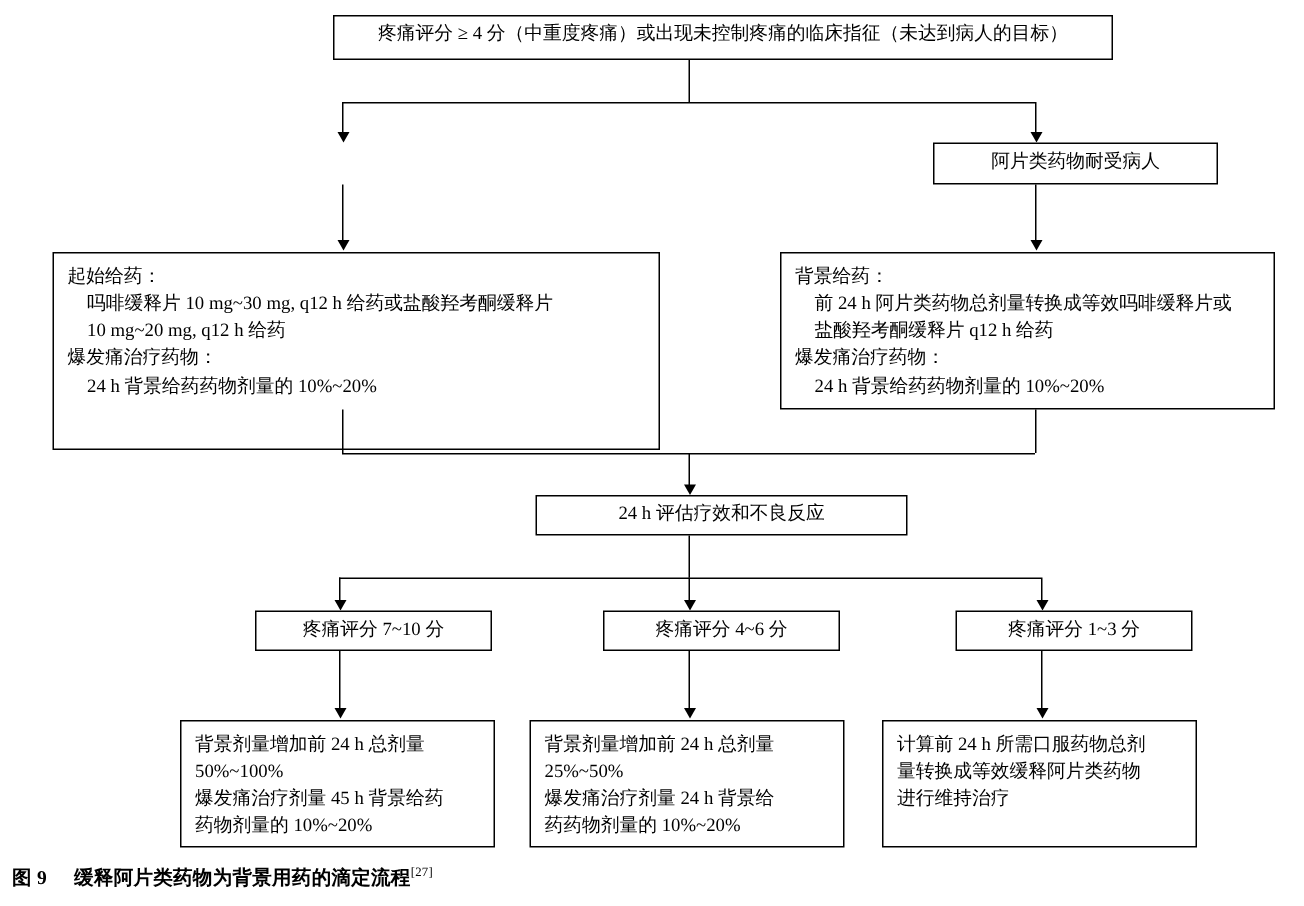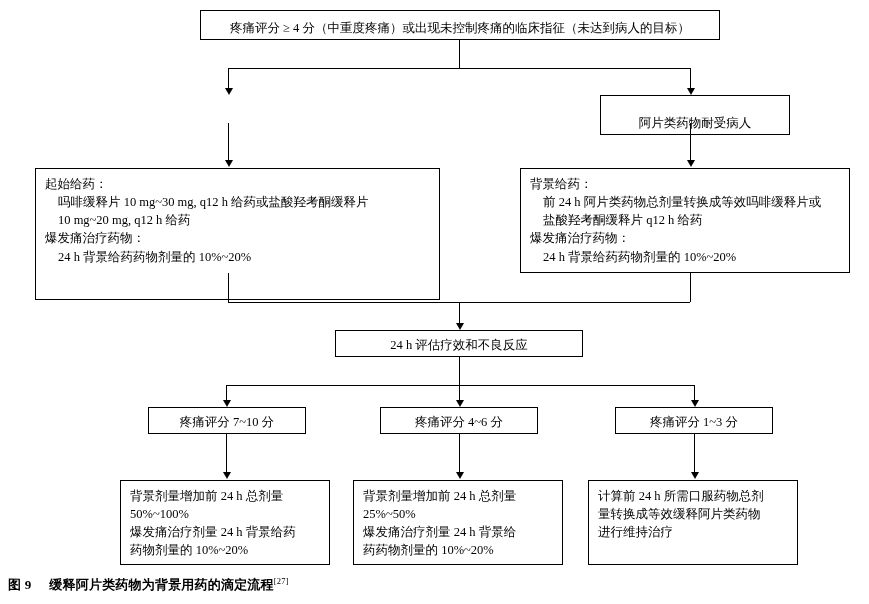--- a/index.html
+++ b/index.html
@@ -24,24 +24,25 @@
     position: absolute;
     border: 1px solid #000000;
     background: #ffffff;
     box-sizing: border-box;
     font-size: 12.5px;
     line-height: 1.45;
     color: #000;
   }
   .box.center {
     display: flex;
-    align-items: flex-end;
+    align-items: flex-start;
     justify-content: center;
     text-align: center;
     padding: 2px 6px;
+    margin-left: 22px;
   }
   .box.left {
     padding: 6px 8px 6px 9px;
     text-align: left;
   }
   .line {
     position: absolute;
     background: #000000;
   }
   .vline { width: 1px; }
@@ -88,21 +89,21 @@
 
   <div class="line hline" style="left:228px; top:68px; width:462px;"></div>
 
   <div class="line vline" style="left:228px; top:68px; height:21px;"></div>
   <div class="arrow" style="left:225px; top:88px;"></div>
 
   <div class="line vline" style="left:690px; top:68px; height:21px;"></div>
   <div class="arrow" style="left:687px; top:88px;"></div>
 
 
-  <div class="box center" style="left:600px; top:95px; width:190px; height:40px;">
+  <div class="box center" style="left:600px; top:95px; width:190px; height:28px;">
     <span>阿片类药物耐受病人</span>
   </div>
 
   <div class="line vline" style="left:228px; top:123px; height:38px;"></div>
   <div class="arrow" style="left:225px; top:160px;"></div>
 
   <div class="line vline" style="left:690px; top:123px; height:38px;"></div>
   <div class="arrow" style="left:687px; top:160px;"></div>
 
   <div class="box left" style="left:35px; top:168px; width:405px; height:132px;">
@@ -153,21 +154,21 @@
   <div class="line vline" style="left:226px; top:434px; height:39px;"></div>
   <div class="arrow" style="left:223px; top:472px;"></div>
   <div class="line vline" style="left:459px; top:434px; height:39px;"></div>
   <div class="arrow" style="left:456px; top:472px;"></div>
   <div class="line vline" style="left:694px; top:434px; height:39px;"></div>
   <div class="arrow" style="left:691px; top:472px;"></div>
 
   <div class="box left" style="left:120px; top:480px; width:210px; height:85px;">
     <span class="plain">背景剂量增加前 24 h 总剂量</span>
     <span class="plain">50%~100%</span>
-    <span class="plain">爆发痛治疗剂量 24 h 背景给药</span>
+    <span class="plain">爆发痛治疗剂量 45 h 背景给药</span>
     <span class="plain">药物剂量的 10%~20%</span>
   </div>
 
   <div class="box left" style="left:353px; top:480px; width:210px; height:85px;">
     <span class="plain">背景剂量增加前 24 h 总剂量</span>
     <span class="plain">25%~50%</span>
     <span class="plain">爆发痛治疗剂量 24 h 背景给</span>
     <span class="plain">药药物剂量的 10%~20%</span>
   </div>
 

